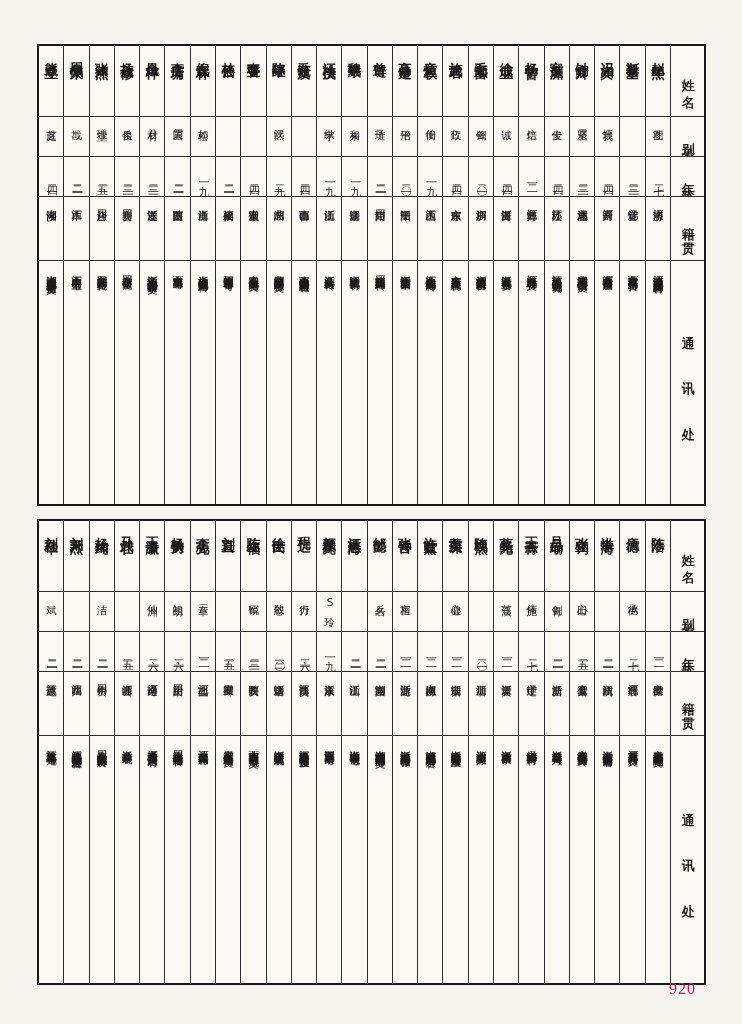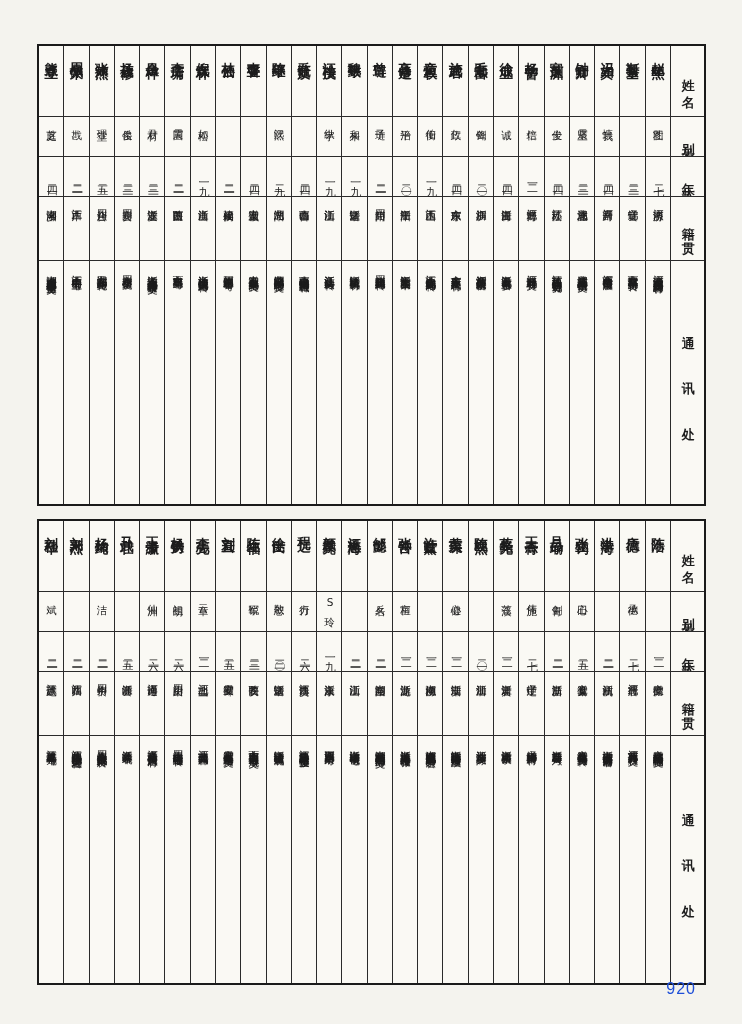--- a/index.html
+++ b/index.html
@@ -44,22 +44,22 @@
   .c-addr{flex:1;border-bottom:none;font-size:10.5px;padding-top:6px;letter-spacing:0.5px;}
   
   .h{font-weight:700;justify-content:center;font-size:13px;}
   .h-name{height:71px;letter-spacing:16px;padding-top:8px;}
   .h-alias{height:40px;letter-spacing:5px;padding-top:3px;}
   .h-age{height:40px;letter-spacing:5px;padding-top:3px;}
   .h-native{height:64px;letter-spacing:14px;padding-top:7px;}
   .h-addr{flex:1;border-bottom:none;letter-spacing:46px;padding-top:23px;}
   .page-number{
     position:absolute;top:980px;right:46px;
-    font-family:Liberation Sans, sans-serif;
-    font-size:16px;color:#1d4ed8;letter-spacing:1px;
+    font-family:Liberation Serif, serif;
+    font-size:16px;color:#be185d;letter-spacing:1px;
   }
 </style>
 </head>
 <body>
 
 <div class="page">
   <div class="table table-top">
   <div class="col header-col">
     <div class="cell h h-name">姓名</div>
     <div class="cell h h-alias">别号</div>

